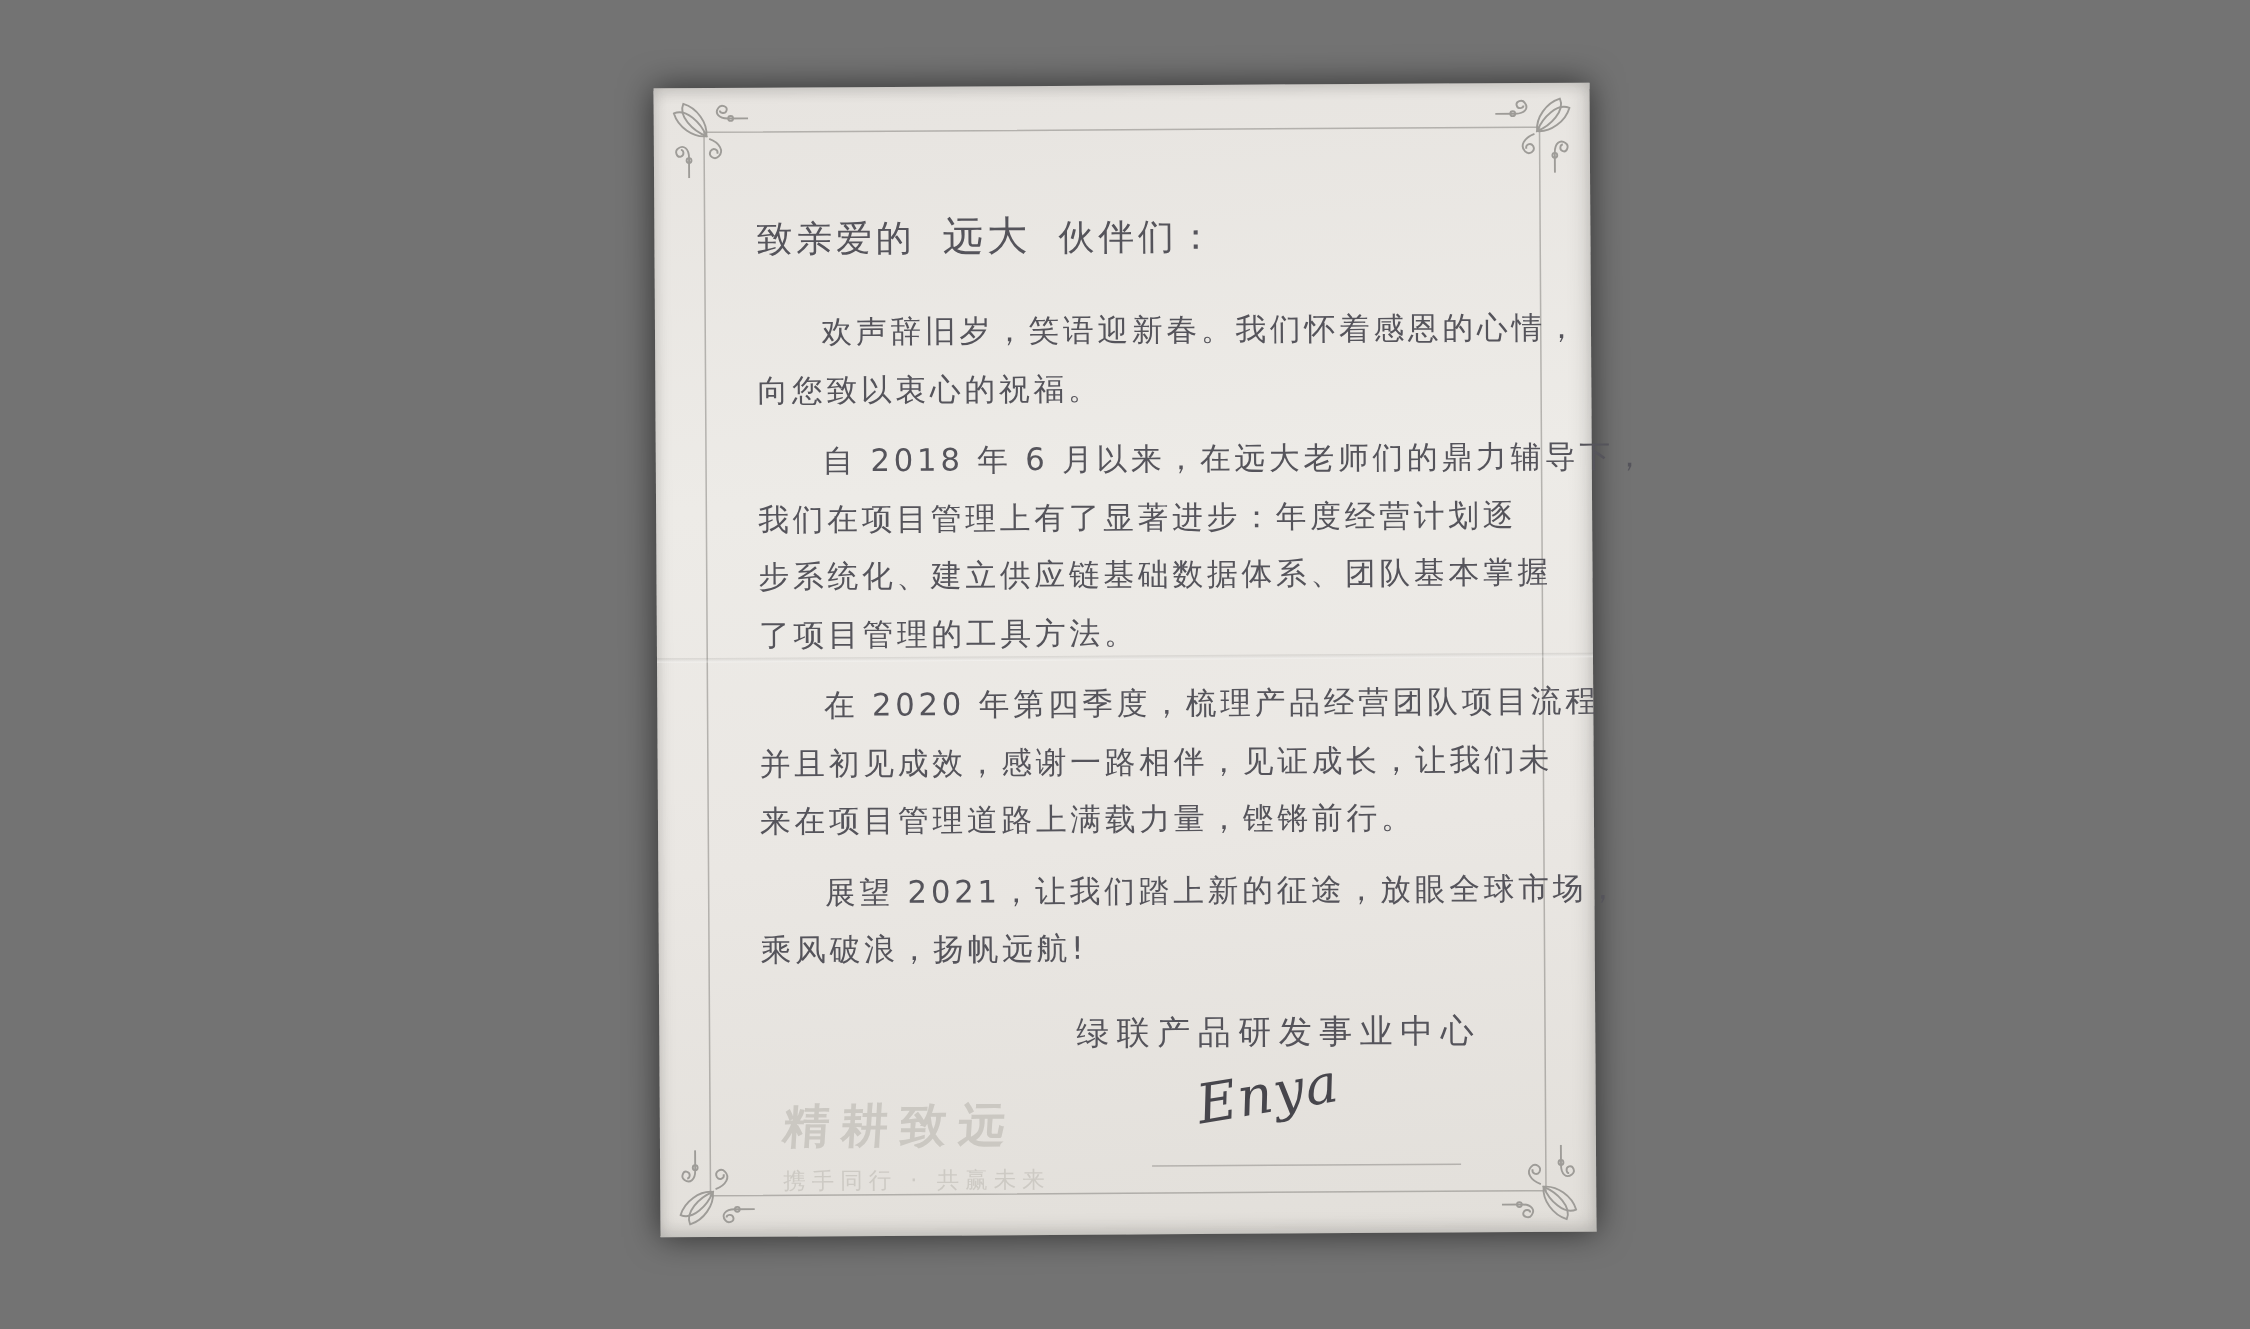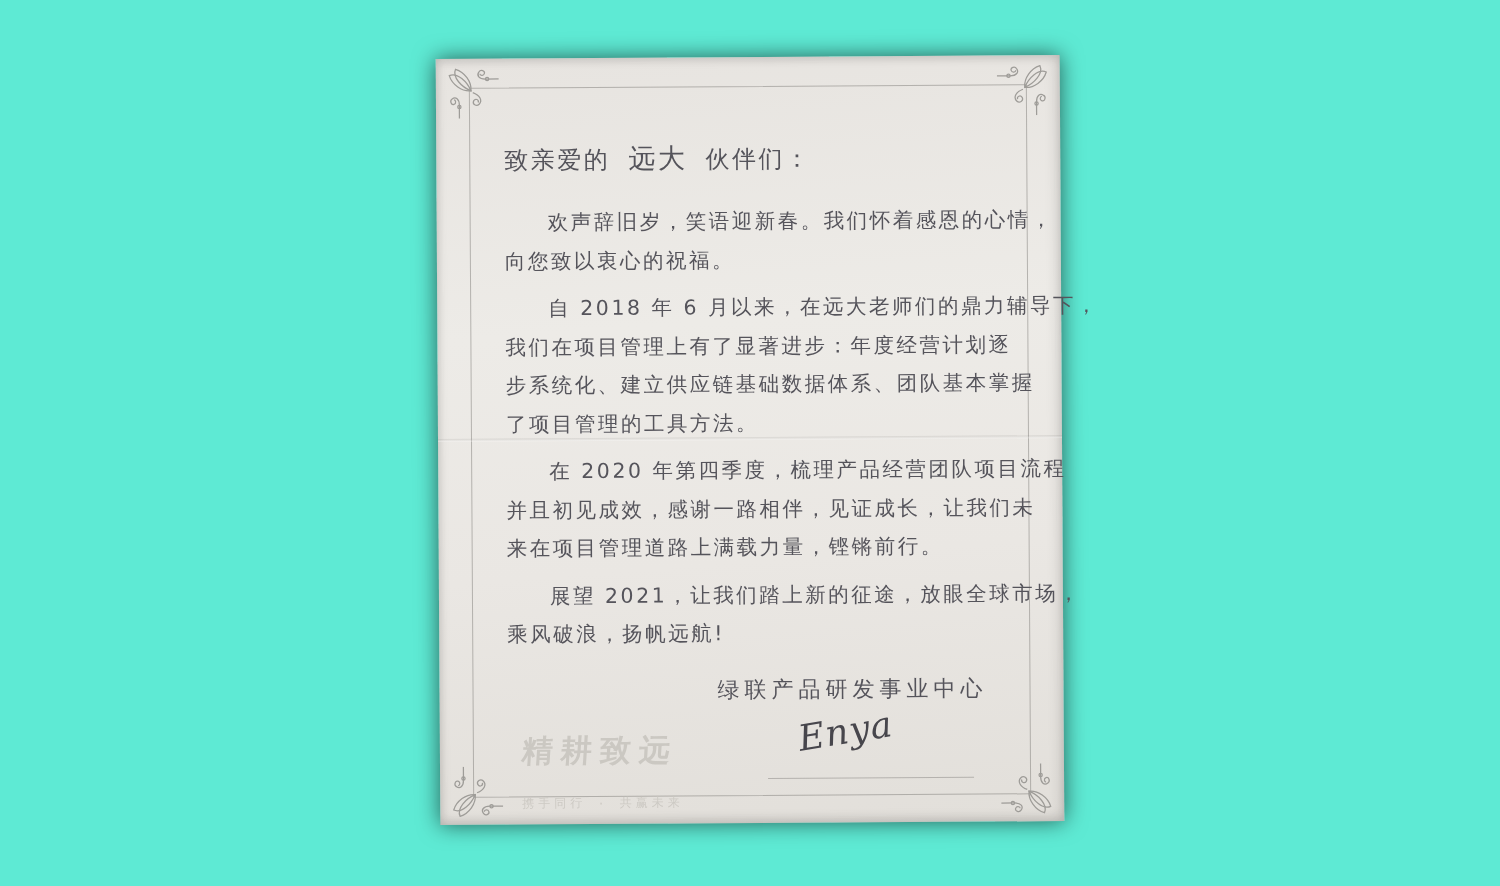--- a/index.html
+++ b/index.html
@@ -1,16 +1,16 @@
 <!DOCTYPE html>
 <html><head>
 <meta charset="utf-8">
 <style>
   html,body{margin:0;padding:0;background:#000;}
-  .stage{position:relative;width:1500px;height:886px;background:#5eead4;overflow:hidden;
+  .stage{position:relative;width:1500px;height:886px;background:#737373;overflow:hidden;
          font-family:"DejaVu Sans",sans-serif;}
   .paper{position:absolute;left:438px;top:57px;width:624px;height:766px;
          background:linear-gradient(176deg,#e7e4e0 0%,#edebe7 35%,#eae7e3 65%,#e2dfda 100%);
          box-shadow:inset 4px 0 10px rgba(0,0,0,.05), inset -6px 0 12px rgba(0,0,0,.08),
                     inset 0 5px 8px rgba(0,0,0,.06), inset 0 -6px 10px rgba(0,0,0,.08),
                     0 0 22px rgba(0,0,0,.6);
          transform:rotate(-.35deg);}
   .frame{position:absolute;left:33px;top:29px;right:33px;bottom:27px;
          border:1px solid rgba(125,123,119,.5);}
   .flourish{position:absolute;width:54px;height:54px;}
@@ -32,21 +32,21 @@
            letter-spacing:5px;}
   .sig-block{position:relative;margin:8px 58px 0 auto;width:180px;height:66px;}
   .signature{position:absolute;left:18px;top:-2px;font-family:"DejaVu Serif",serif;
              font-style:italic;font-size:36px;letter-spacing:1px;color:#47464c;
              transform:rotate(-9deg);}
   .sig-line{position:absolute;left:-12px;right:-14px;bottom:0;
             border-top:1px solid rgba(110,108,104,.4);}
   .watermark{position:absolute;left:82px;top:672px;color:#c7c4be;}
   .wm-main{font-size:31px;font-weight:bold;letter-spacing:8px;
            transform:skewX(-4deg);opacity:.85;}
-  .wm-tagline{margin-top:23px;font-size:12px;letter-spacing:4px;color:#cdcac4;font-family:Liberation Mono, monospace;}
+  .wm-tagline{margin-top:6px;font-size:15px;letter-spacing:4px;color:#cdcac4;}
 </style>
 </head>
 <body>
 
 <div class="stage">
   <div class="paper">
 
     <div class="frame"></div>
 
     <div class="flourish fl-tl">

